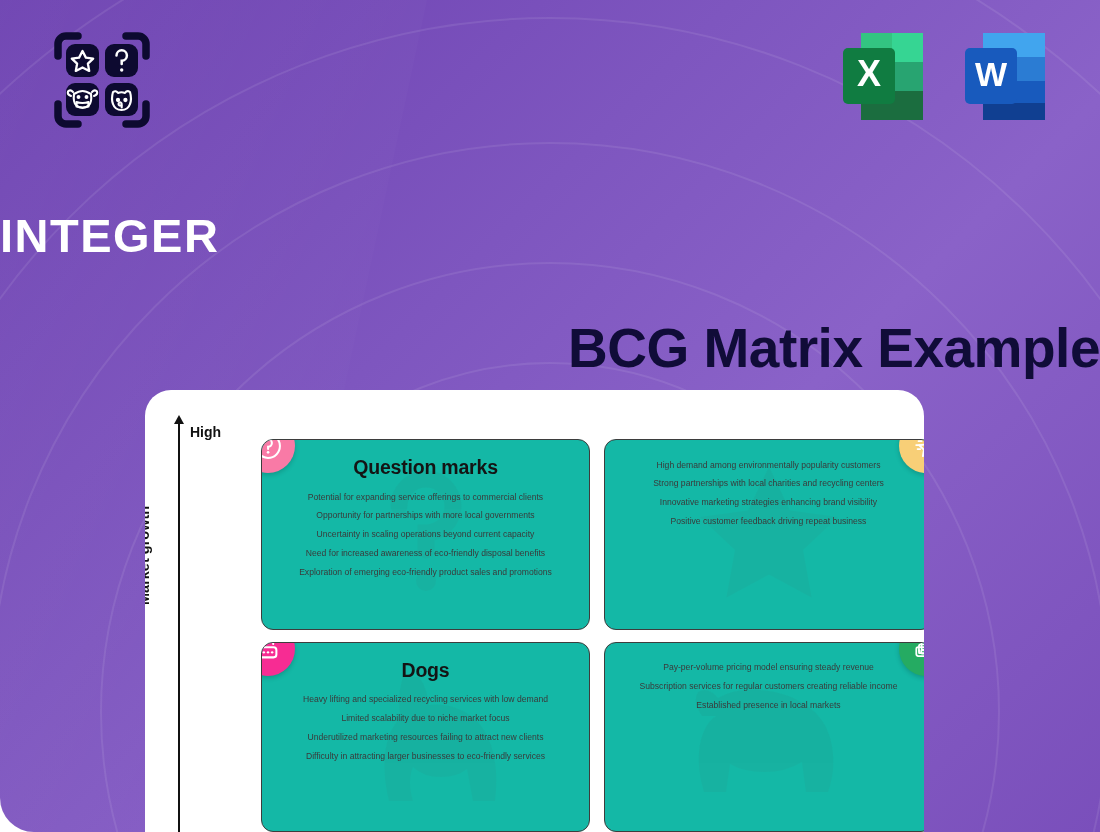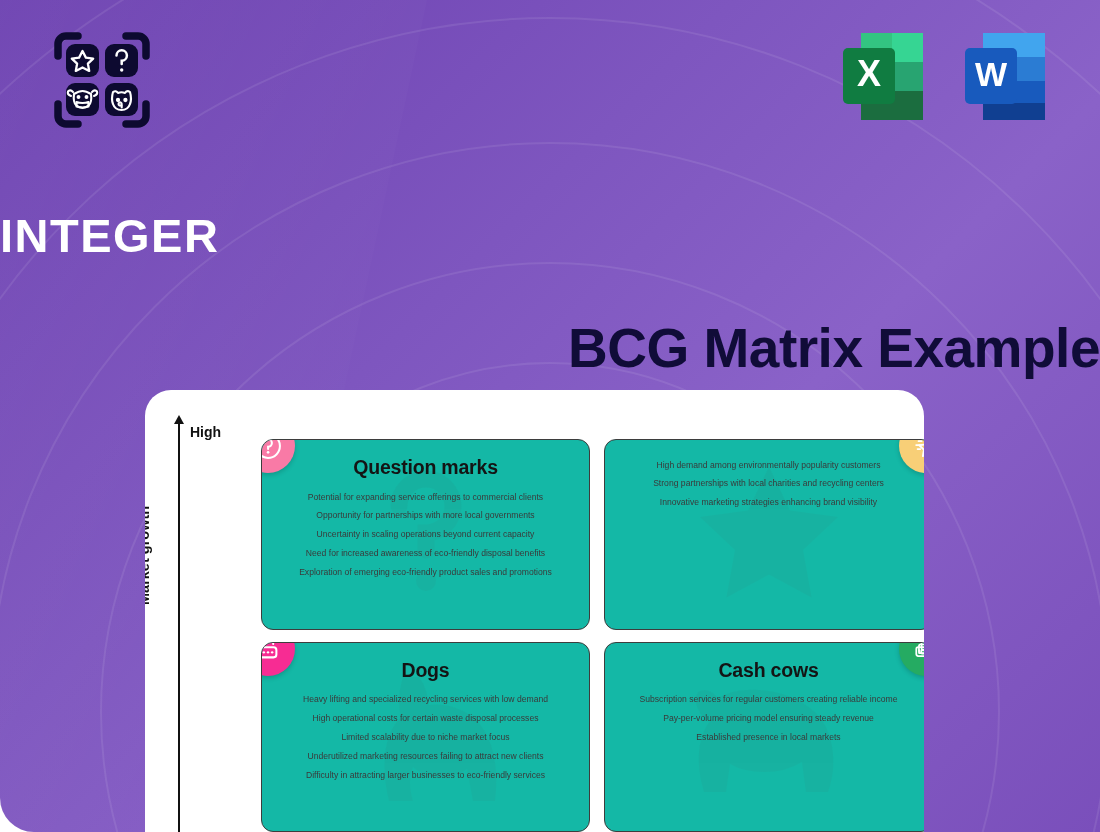--- a/index.html
+++ b/index.html
@@ -288,20 +288,21 @@
               <path d="M8.5 11.5 h3.6"></path>
               <path d="M5.8 16 h4.4"></path>
               <path d="M7.4 20.5 h3.2"></path>
             </g>
           </svg>
         </div>
         <ul>
           <li>High demand among environmentally popularity customers</li>
           <li>Strong partnerships with local charities and recycling centers</li>
           <li>Innovative marketing strategies enhancing brand visibility</li>
+          <li>Positive customer feedback driving repeat business</li>
         </ul>
       </div>
 
       <div class="quad">
         <div class="wm">
           <svg width="150" height="160" viewBox="0 0 150 160" aria-hidden="true">
             <path d="M52 18 q-7 22 -2 40 q-14 14 -16 38 q-2 22 4 46 l24 0 q-6-20 0-34 q10 10 28 10 q16 0 26-8 l6 32 22 0 q4-32 -4-56 q-8-24 -28-34 q-16-8 -34-6 q-2-18 -10-28 z" fill="#555"></path>
           </svg>
         </div>
         <div class="badge tl" style="background:#f72c93">
@@ -309,21 +310,20 @@
             <path d="M12.5 15 v-3.6 a5.2 5.2 0 0 1 10.4 0" fill="none" stroke="#ffffff" stroke-width="2.3" stroke-linecap="round"></path>
             <rect x="7.5" y="15" width="19" height="11.5" rx="3.2" fill="none" stroke="#ffffff" stroke-width="2.3"></rect>
             <circle cx="12.3" cy="20.8" r="1.35" fill="#ffffff"></circle>
             <circle cx="17" cy="20.8" r="1.35" fill="#ffffff"></circle>
             <circle cx="21.7" cy="20.8" r="1.35" fill="#ffffff"></circle>
           </svg>
         </div>
         <h3>Dogs</h3>
         <ul>
           <li>Heavy lifting and specialized recycling services with low demand</li>
-          <li>High operational costs for certain waste disposal processes</li>
           <li>Limited scalability due to niche market focus</li>
           <li>Underutilized marketing resources failing to attract new clients</li>
           <li>Difficulty in attracting larger businesses to eco-friendly services</li>
         </ul>
       </div>
 
       <div class="quad">
         <div class="wm">
           <svg width="170" height="150" viewBox="0 0 170 150" aria-hidden="true">
             <path d="M18 52 q-10-14 -4-24 q10-6 20 6 q16-10 42-8 q30 2 50 18 q18 14 22 38 q4 24 -4 46 l-22 0 -4-30 q-16 10 -38 10 q-20 0 -34-8 l-4 28 -22 0 q-8-26 -4-48 q4-20 16-28 z" fill="#555"></path>
@@ -331,24 +331,23 @@
         </div>
         <div class="badge tr" style="background:#25ab62">
           <svg viewBox="0 0 34 34" aria-hidden="true">
             <rect x="12" y="8.5" width="15.5" height="10" rx="2.2" fill="none" stroke="#ffffff" stroke-width="2"></rect>
             <rect x="9" y="11.8" width="15.5" height="10" rx="2.2" fill="none" stroke="#ffffff" stroke-width="2"></rect>
             <rect x="6" y="15" width="15.5" height="10" rx="2.2" fill="none" stroke="#ffffff" stroke-width="2"></rect>
             <circle cx="13.75" cy="20" r="2.3" fill="none" stroke="#ffffff" stroke-width="1.9"></circle>
             <path d="M9.3 18.2 v3.6 M18.2 18.2 v3.6" stroke="#ffffff" stroke-width="1.9" stroke-linecap="round"></path>
           </svg>
         </div>
-        <h3>Cash cows</h3>
         <ul>
+          <li>Pay-per-volume pricing model ensuring steady revenue</li>
           <li>Subscription services for regular customers creating reliable income</li>
-          <li>Pay-per-volume pricing model ensuring steady revenue</li>
           <li>Established presence in local markets</li>
         </ul>
       </div>
 
     </div>
   </div>
 
 </div>
 
 </body></html>

